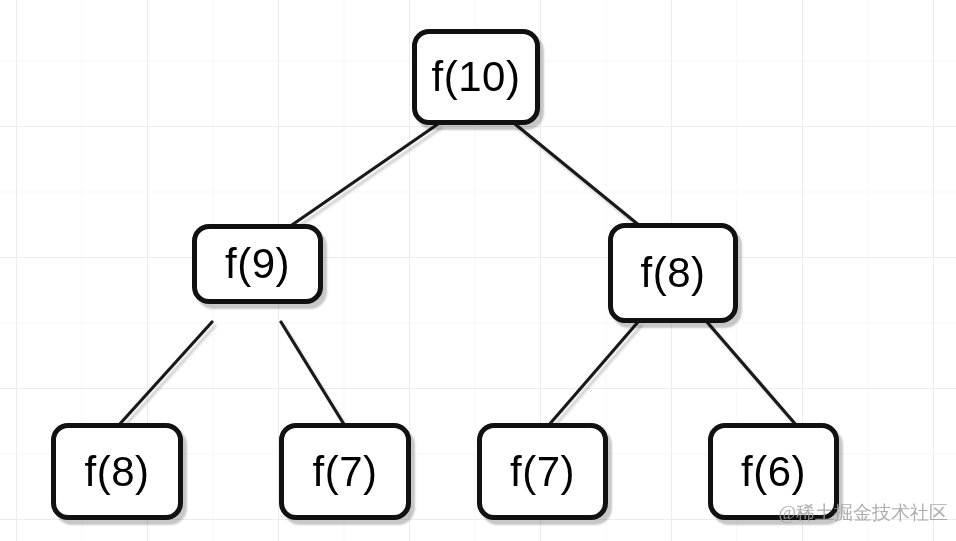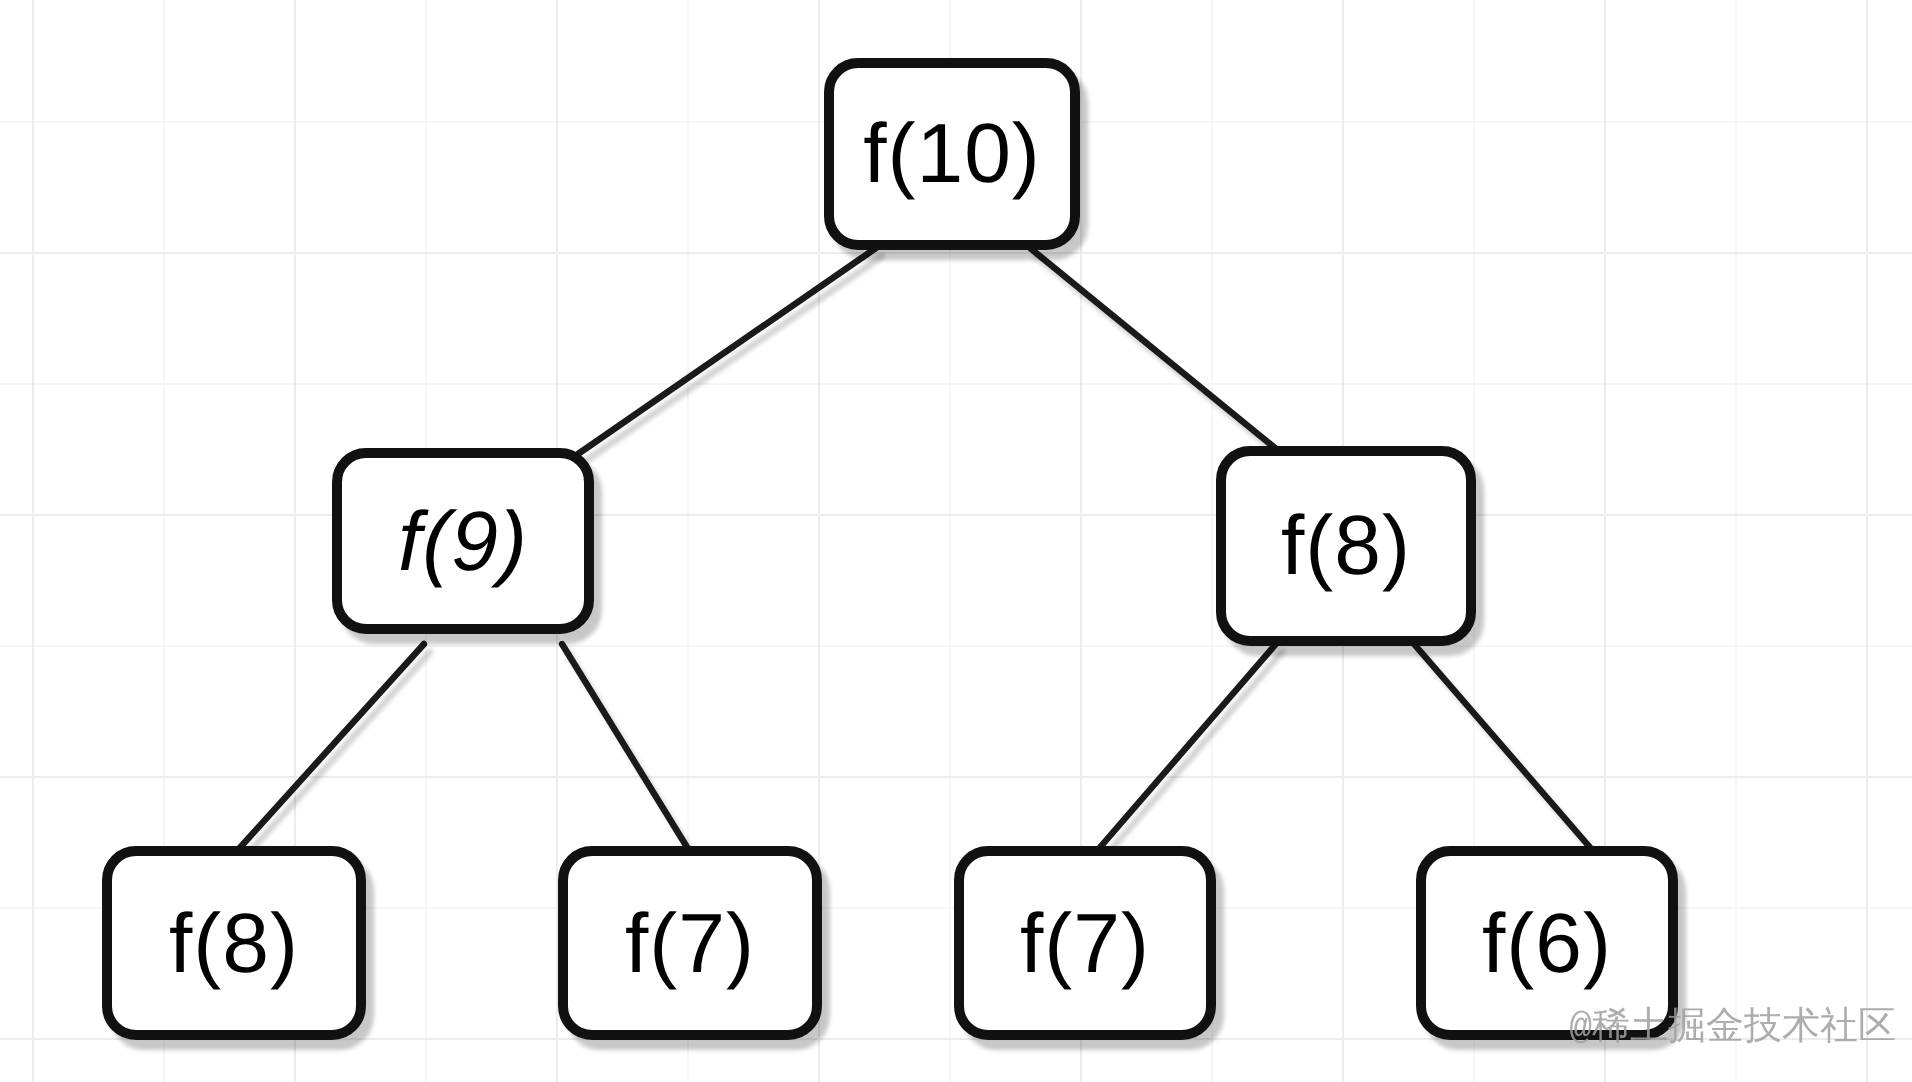--- a/index.html
+++ b/index.html
@@ -42,35 +42,35 @@
     border-radius: 17px;
     box-shadow: 4px 5px 2px rgba(0,0,0,0.22);
     display: flex;
     align-items: center;
     justify-content: center;
     font-size: 42px;
     color: #000000;
     letter-spacing: 0.5px;
   }
   .node-f10 { left: 412px; top:  29px; width: 128px; height: 96px; text-align: right; }
-  .node-f9  { left: 166px; top: 224px; width: 131px; height: 93px; font-style: italic; }
+  .node-f9  { left: 192px; top: 224px; width: 131px; height: 80px; }
   .node-f8r { left: 608px; top: 223px; width: 130px; height: 100px; }
   .node-f8b { left:  51px; top: 423px; width: 132px; height: 97px; }
   .node-f7a { left: 279px; top: 423px; width: 132px; height: 97px; }
   .node-f7b { left: 477px; top: 423px; width: 131px; height: 97px; }
   .node-f6b { left: 708px; top: 423px; width: 131px; height: 97px; }
   .watermark {
     position: absolute;
     right: 8px;
     top: 500px;
     font-size: 19px;
     color: #9f9f9f;
     opacity: 0.85;
     white-space: nowrap;
-    font-family: Liberation Mono, monospace;
+    font-family: Liberation Serif, serif;
   }
 </style>
 </head>
 <body>
 
 <div class="canvas">
 
   <svg class="edges" viewBox="0 0 956 541" xmlns="http://www.w3.org/2000/svg">
     <line x1="438" y1="124" x2="289" y2="227"></line>
     <line x1="515" y1="124" x2="640" y2="226"></line>

